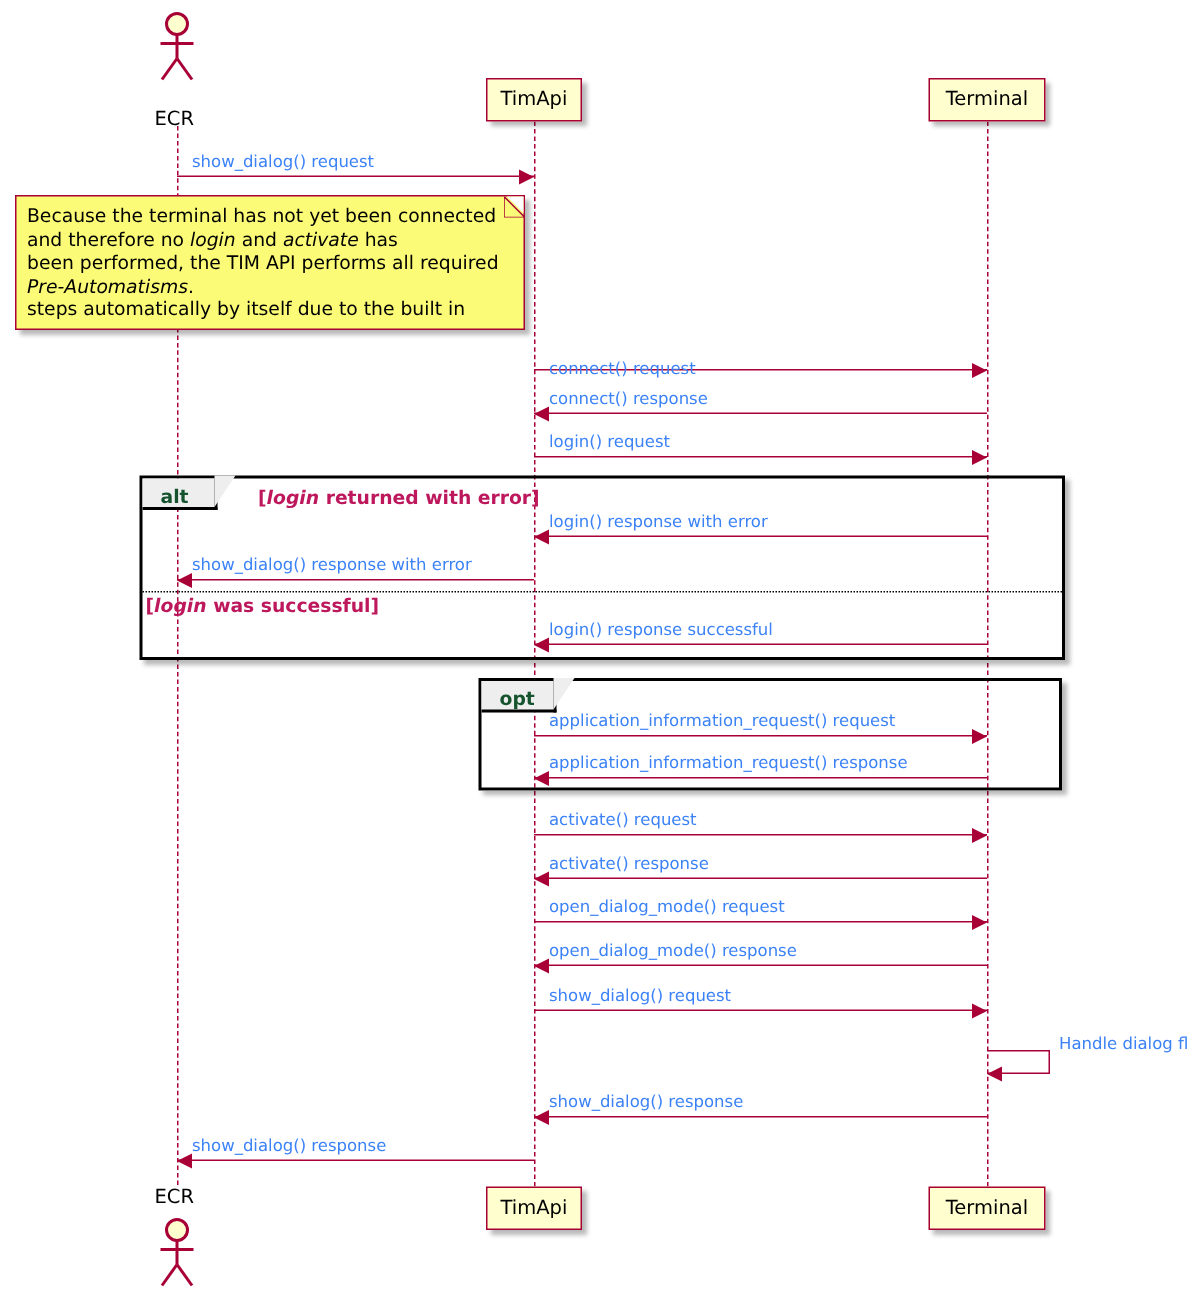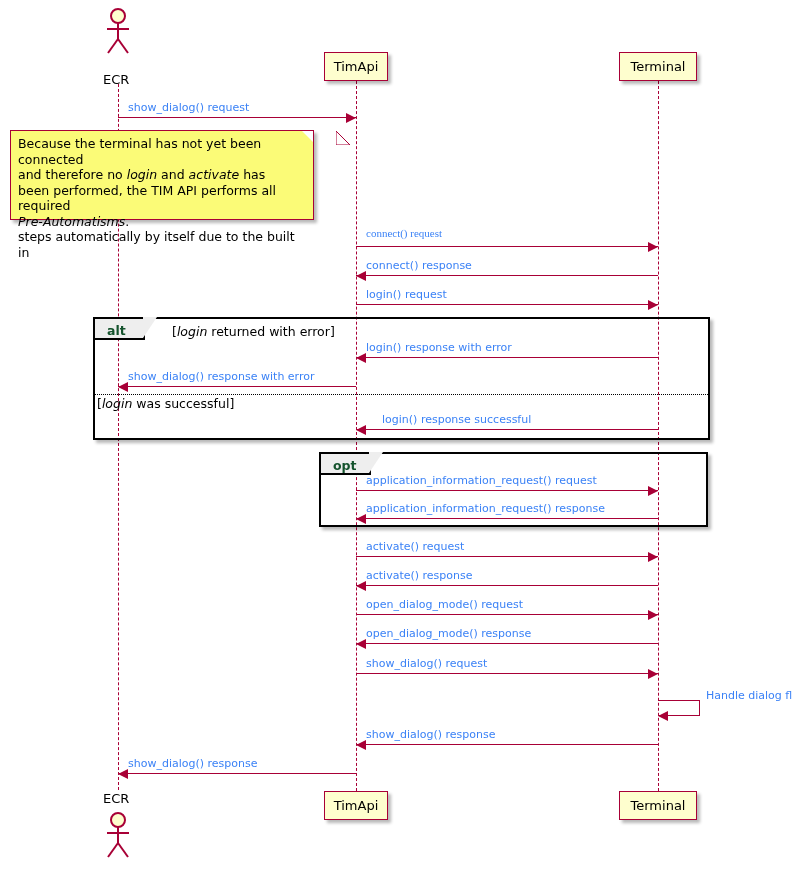--- a/index.html
+++ b/index.html
@@ -117,22 +117,22 @@
     font-size:12.5px;
     font-weight:bold;
     color:#14532d;
     z-index:6;
     line-height:1;
     white-space:nowrap;
   }
   .frag-cond{
     position:absolute;
     font-size:12.5px;
-    font-weight:normal;
-    color:#000000;
+    font-weight:bold;
+    color:#be185d;
     z-index:4;
     white-space:nowrap;
     line-height:1;
   }
   .frag-cond i{font-style:italic;}
   .frag-divider{
     position:absolute;
     height:0;
     border-top:1.5px dotted #000;
     z-index:3;
@@ -173,36 +173,36 @@
     <span class="frag-cond" style="left: 97px; top: 398px;">[<i>login</i> was successful]</span>
     <div class="frag-divider" style="left: 95px; top: 394px; width: 613px;"></div>
     <div class="fragment" style="left: 319px; top: 452px; width: 389px; height: 75px;"></div>
     <div class="frag-tab" style="left: 321px; top: 454px; width: 50px; height: 21px;"></div>
     <span class="frag-tab-label" style="left: 333px; top: 460px;">opt</span>
     <div class="msg" style="left: 118px; top: 117px; width: 238px;"></div>
     <div class="arrowhead arrow-right" style="left: 346px; top: 113px;"></div>
     <span class="msg-label" style="left: 128px; top: 102px;">show_dialog() request</span>
     <div class="msg" style="left: 356px; top: 246px; width: 302px;"></div>
     <div class="arrowhead arrow-right" style="left: 648px; top: 242px;"></div>
-    <span class="msg-label" style="left: 366px; top: 228px; font-family: Liberation Serif, serif;">connect() request</span>
+    <span class="msg-label" style="left: 366px; top: 240px;">connect() request</span>
     <div class="msg" style="left: 356px; top: 275px; width: 302px;"></div>
     <div class="arrowhead arrow-left" style="left: 356px; top: 271px;"></div>
     <span class="msg-label" style="left: 366px; top: 260px;">connect() response</span>
     <div class="msg" style="left: 356px; top: 304px; width: 302px;"></div>
     <div class="arrowhead arrow-right" style="left: 648px; top: 300px;"></div>
     <span class="msg-label" style="left: 366px; top: 289px;">login() request</span>
     <div class="msg" style="left: 356px; top: 357px; width: 302px;"></div>
     <div class="arrowhead arrow-left" style="left: 356px; top: 353px;"></div>
     <span class="msg-label" style="left: 366px; top: 342px;">login() response with error</span>
     <div class="msg" style="left: 118px; top: 386px; width: 238px;"></div>
     <div class="arrowhead arrow-left" style="left: 118px; top: 382px;"></div>
     <span class="msg-label" style="left: 128px; top: 371px;">show_dialog() response with error</span>
     <div class="msg" style="left: 356px; top: 429px; width: 302px;"></div>
     <div class="arrowhead arrow-left" style="left: 356px; top: 425px;"></div>
-    <span class="msg-label" style="left: 366px; top: 414px; margin-left: 16px;">login() response successful</span>
+    <span class="msg-label" style="left: 366px; top: 414px;">login() response successful</span>
     <div class="msg" style="left: 356px; top: 490px; width: 302px;"></div>
     <div class="arrowhead arrow-right" style="left: 648px; top: 486px;"></div>
     <span class="msg-label" style="left: 366px; top: 475px;">application_information_request() request</span>
     <div class="msg" style="left: 356px; top: 518px; width: 302px;"></div>
     <div class="arrowhead arrow-left" style="left: 356px; top: 514px;"></div>
     <span class="msg-label" style="left: 366px; top: 503px;">application_information_request() response</span>
     <div class="msg" style="left: 356px; top: 556px; width: 302px;"></div>
     <div class="arrowhead arrow-right" style="left: 648px; top: 552px;"></div>
     <span class="msg-label" style="left: 366px; top: 541px;">activate() request</span>
     <div class="msg" style="left: 356px; top: 585px; width: 302px;"></div>
@@ -239,21 +239,21 @@
       </svg></div>
     <div class="actor" style="left: 103px; top: 812px; width: 30px; height: 46px;"><svg width="30" height="46" viewBox="0 0 30 46" xmlns="http://www.w3.org/2000/svg">
         <circle cx="15" cy="8" r="7" fill="#FEFECE" stroke="#A80036" stroke-width="2"></circle>
         <line x1="15" y1="15" x2="15" y2="31" stroke="#A80036" stroke-width="2"></line>
         <line x1="4" y1="21" x2="26" y2="21" stroke="#A80036" stroke-width="2"></line>
         <line x1="15" y1="31" x2="5" y2="45" stroke="#A80036" stroke-width="2"></line>
         <line x1="15" y1="31" x2="25" y2="45" stroke="#A80036" stroke-width="2"></line>
       </svg></div>
     <span class="actor-label" style="left: 103px; top: 72px;">ECR</span>
     <span class="actor-label" style="left: 103px; top: 791px;">ECR</span>
-    <div class="note" style="left: 10px; top: 130px; width: 304px; height: 90px;">
+    <div class="note" style="left: 10px; top: 130px; width: 340px; height: 90px;">
       <div>Because the terminal has not yet been connected</div>
       <div>and therefore no <i>login</i> and <i>activate</i> has</div>
       <div>been performed, the TIM API performs all required</div>
       <div><i>Pre-Automatisms</i>.</div>
       <div>steps automatically by itself due to the built in</div>
       <span class="fold"></span>
     </div>
     <div style="position: absolute; left: 336px; top: 130px; width: 14px; height: 14px; z-index: 7;"><svg width="14" height="14">
         <path d="M0,0 L14,14 M0,0 L0,14 L14,14" fill="none" stroke="#A80036" stroke-width="1"></path>
       </svg></div>

